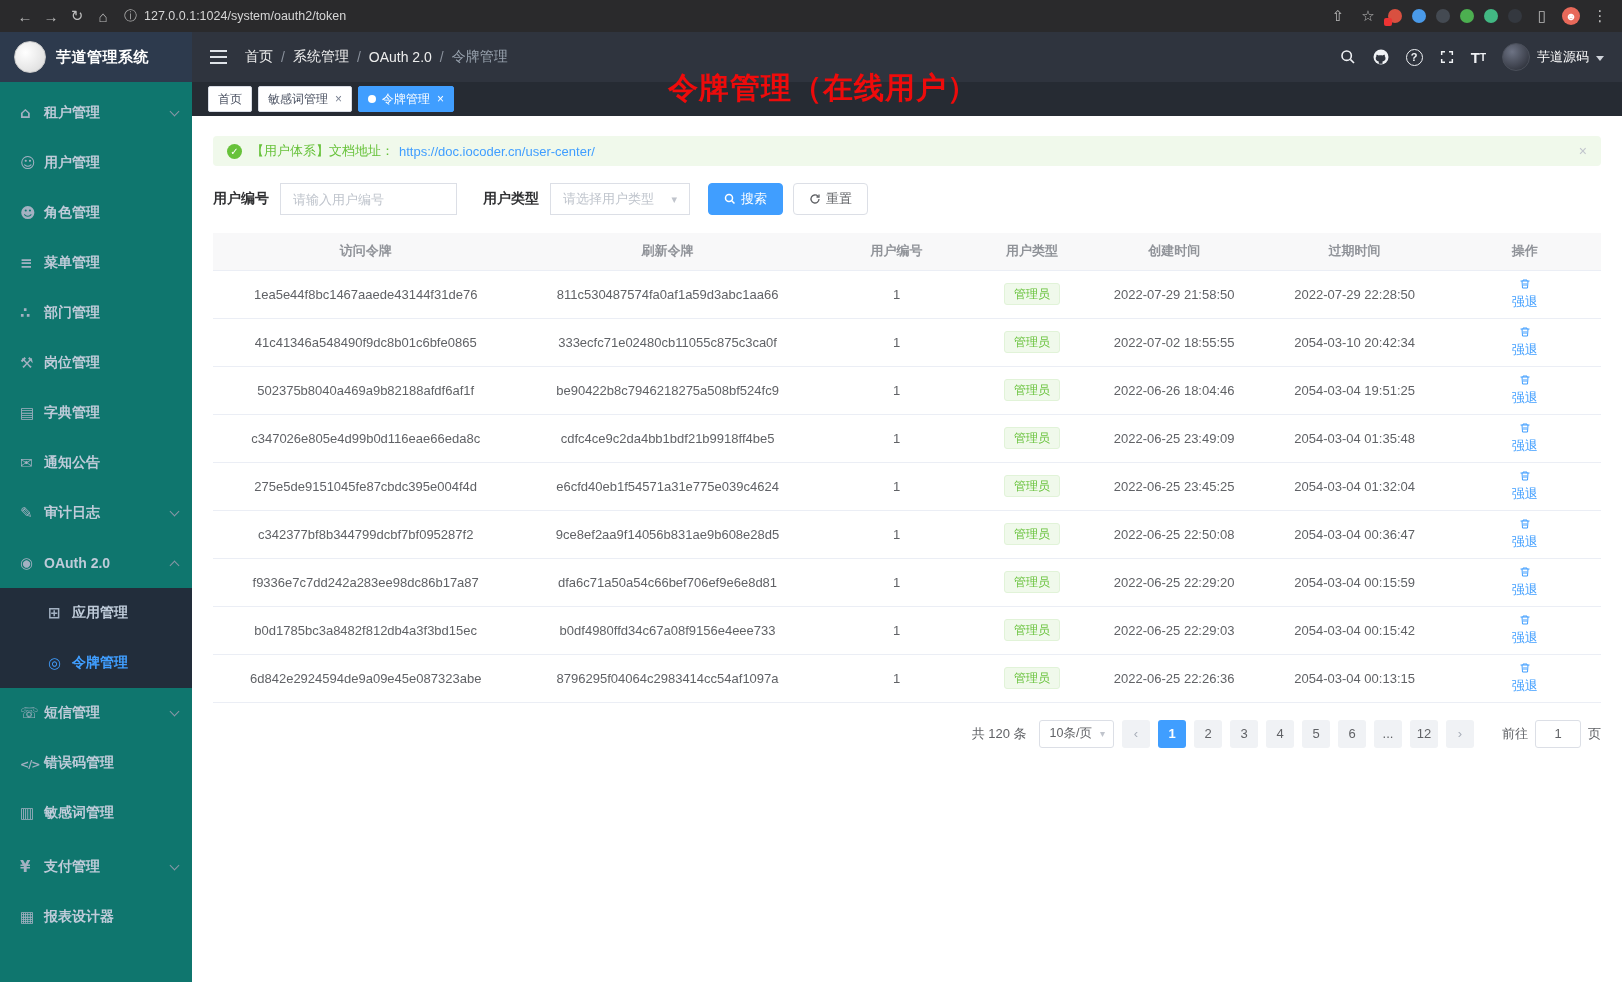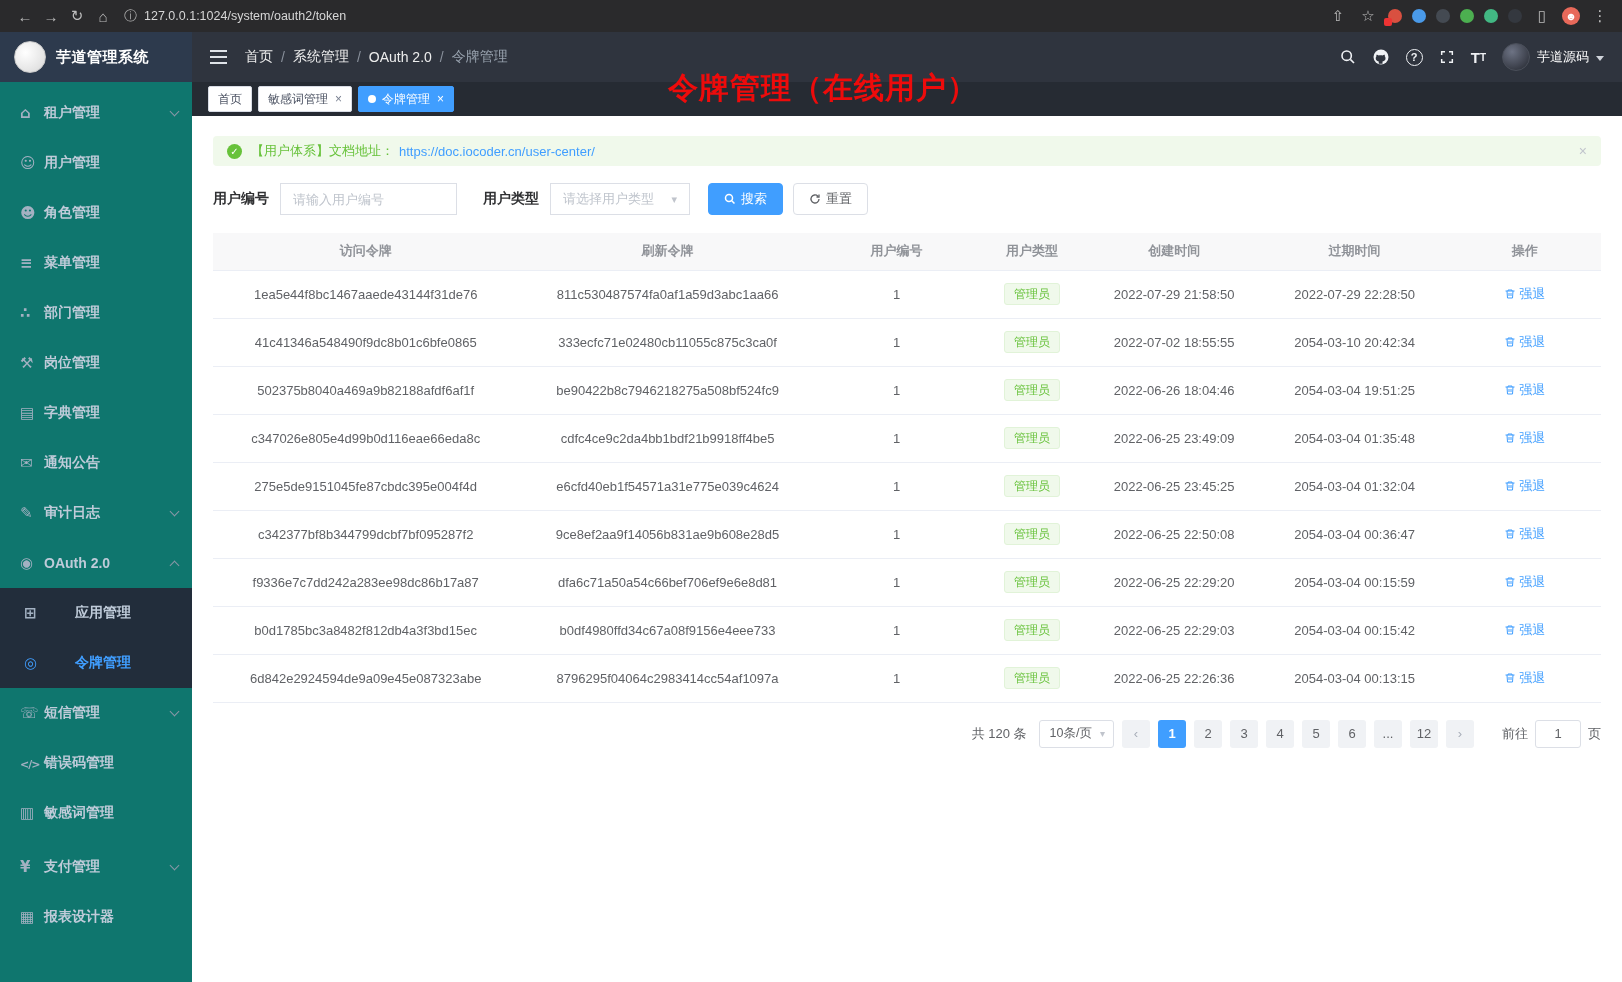--- a/index.html
+++ b/index.html
@@ -21,21 +21,21 @@
   
   .app { display:flex; height:950px; }
   .sidebar { width:192px; background:#0f766e; color:#bfcbd9; flex-shrink:0; display:flex; flex-direction:column; }
   .logo-row { height:50px; display:flex; align-items:center; padding-left:14px; background:#2d3a4d; }
   .logo-circle { width:32px; height:32px; border-radius:50%; background:radial-gradient(circle at 35% 35%, #ffffff, #d8d8d8); border:1px solid #c9c9c9; }
   .logo-title { color:#fff; font-size:15px; font-weight:bold; margin-left:10px; letter-spacing:0.5px; }
   .menu { flex:1; padding-top:6px; }
   .menu-item { height:50px; display:flex; align-items:center; padding:0 14px 0 20px; font-size:14px; cursor:pointer; position:relative;font-weight:bold; }
   .menu-item .mi { width:24px; font-size:15px; color:#a3b1c2; flex-shrink:0; font-family:"DejaVu Sans",sans-serif; }
   .menu-item .ml { flex:1; white-space:nowrap; }
-  .menu-item.sub { padding-left:24px; background:#222d3b;gap:27px; }
+  .menu-item.sub { padding-left:48px; background:#222d3b; }
   .menu-item.active, .menu-item.active .mi { color:#409eff; }
   .menu-item.gap { margin-top:4px; }
   .chev { width:7px; height:7px; border-right:1.5px solid #8a97a6; border-bottom:1.5px solid #8a97a6;
     transform:rotate(45deg); margin-top:-3px; }
   .chev.up { transform:rotate(-135deg); margin-top:4px; }
   .i-tenant::before{content:"⌂";} .i-user::before{content:"☺";} .i-role::before{content:"☻";}
   .i-menu::before{content:"≡";} .i-dept::before{content:"∴";} .i-post::before{content:"⚒";}
   .i-dict::before{content:"▤";} .i-notice::before{content:"✉";} .i-log::before{content:"✎";}
   .i-oauth::before{content:"◉";} .i-appmgmt::before{content:"⊞";} .i-token::before{content:"◎";}
   .i-sms::before{content:"☏";} .i-errcode::before{content:"</>"; font-size:11px; letter-spacing:-1px;}
@@ -96,21 +96,21 @@
     font-family:"Liberation Sans","DejaVu Sans",sans-serif; }
   .btn.primary { background:#409eff; border-color:#409eff; color:#fff; margin-left:18px; }
 
   table.tbl { width:100%; border-collapse:collapse; margin-top:18px; table-layout:fixed; }
   .tbl th { height:37px; background:#f8f8f9; color:#909399; font-size:13px; font-weight:bold;
     border-bottom:1px solid #ebeef5; text-align:center; }
   .tbl td { height:48px; font-size:13px; color:#606266; border-bottom:1px solid #ebeef5; text-align:center;
     overflow:hidden; white-space:nowrap; }
   .tag { display:inline-block; background:#f0f9eb; border:1px solid #e1f3d8; color:#67c23a;
     font-size:12px; border-radius:3px; padding:2px 9px; line-height:16px; }
-  .op-link { color:#409eff; cursor:pointer; display:inline-flex; align-items:center; gap:3px; font-size:13px; }
+  .op-link { color:#409eff; cursor:pointer; display:inline-flex; align-items:center; gap:3px; font-size:13px;flex-direction:column; }
 
   .pager { margin-top:17px; display:flex; align-items:center; justify-content:flex-end; gap:8px; padding-bottom:20px; }
   .p-total { font-size:13px; color:#606266; margin-right:4px; }
   .p-size { height:28px; border:1px solid #dcdfe6; border-radius:3px; display:flex; align-items:center;
     padding:0 8px 0 10px; font-size:12.5px; color:#606266; gap:8px; cursor:pointer; background:#fff; }
   .p-size .sv { color:#c0c4cc; font-size:10px; }
   .pchip { min-width:28px; height:28px; border-radius:3px; background:#f0f2f5; color:#606266; font-size:13px;
     display:flex; align-items:center; justify-content:center; cursor:pointer; padding:0 4px; }
   .pchip.active { background:#409eff; color:#fff; font-weight:bold; }
   .pchip.nav { color:#a7adb8; }

